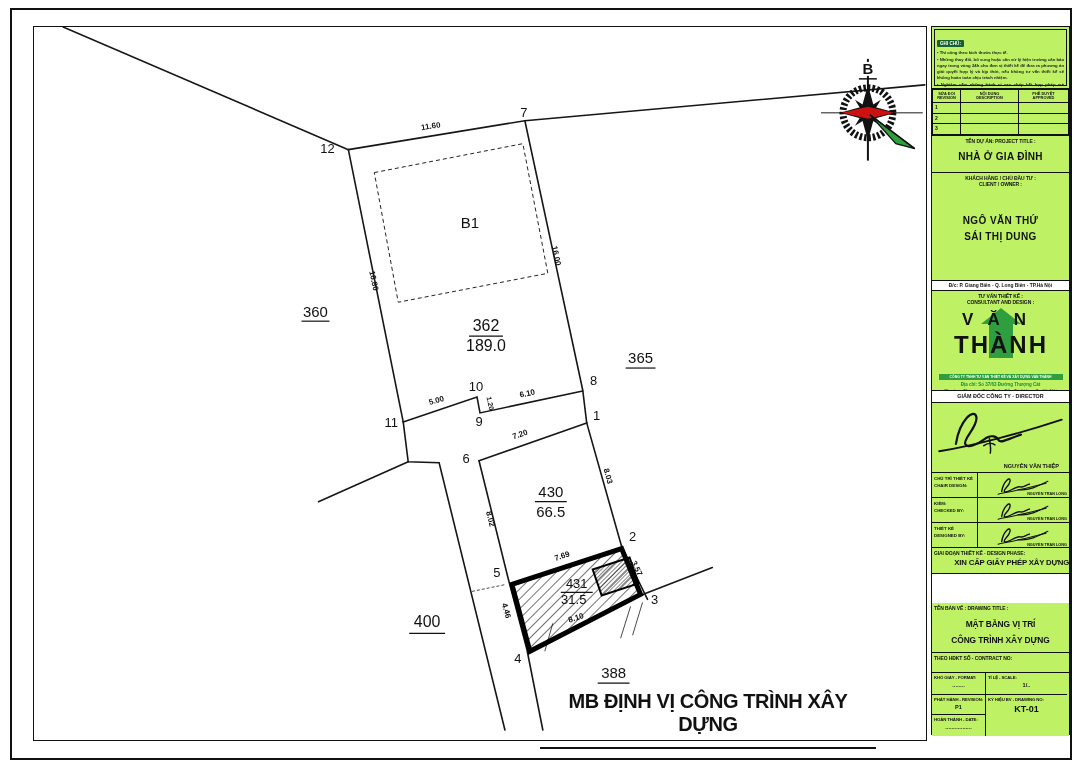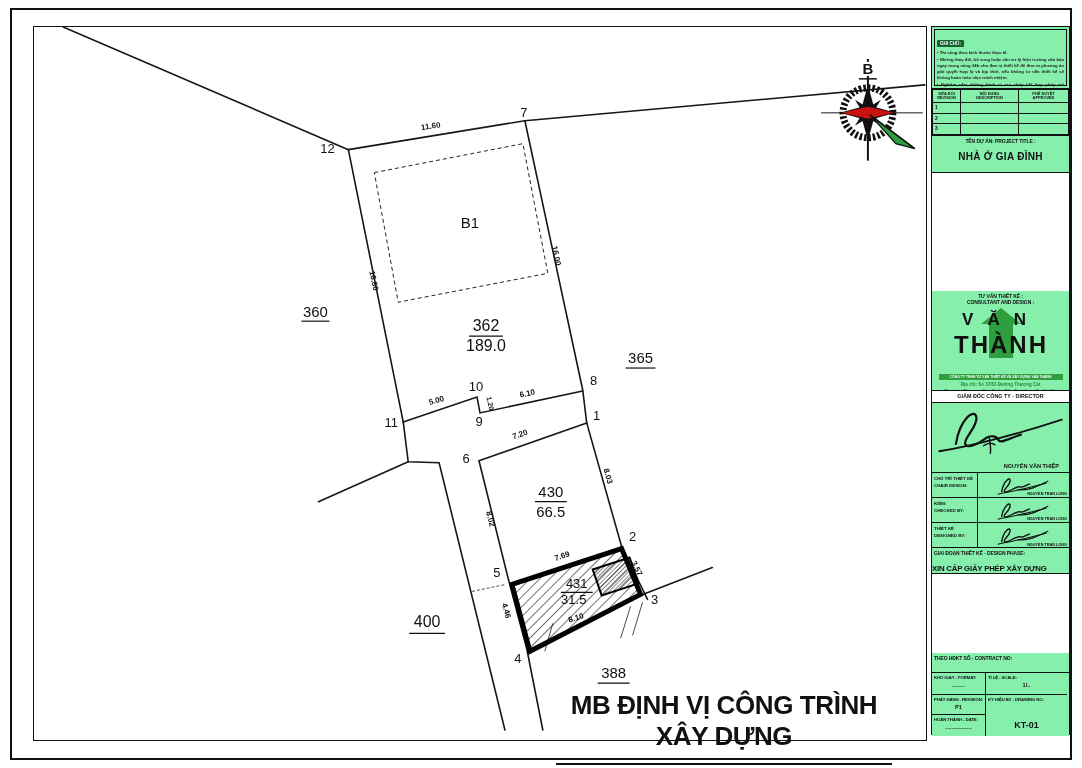--- a/index.html
+++ b/index.html
@@ -7,24 +7,24 @@
   .sheet{position:relative;width:1082px;height:768px;background:#fff;font-family:"Liberation Sans",sans-serif;color:#111;overflow:hidden;}
   .outer-border{position:absolute;left:10px;top:8px;width:1062px;height:752px;border:2px solid #111;}
   .drawsvg{position:absolute;left:33px;top:26px;width:894px;height:715px;border:1.6px solid #111;}
   
   .legend{position:absolute;left:55px;top:662px;}
   .legend h4{margin:0 0 8px 0;font-size:13px;font-weight:bold;text-decoration:underline;letter-spacing:.2px;}
   .legend-row{display:flex;align-items:center;gap:11px;}
   .swatch{width:47px;height:26px;border:1.8px solid #111;background:repeating-linear-gradient(135deg,#fff 0 4px,#111 4px 5.3px);}
   .legend-label{font-size:10.5px;font-weight:600;letter-spacing:-.2px;}
   
-  .main-title{position:absolute;left:556px;top:690px;width:336px;text-align:center;font-size:26px;font-weight:bold;letter-spacing:-.4px;border-bottom:2.5px solid #111;padding-bottom:11px;}
+  .main-title{position:absolute;left:540px;top:690px;width:336px;text-align:center;font-size:20px;font-weight:bold;letter-spacing:-.4px;border-bottom:2.5px solid #111;padding-bottom:11px;}
   
   .tb{position:absolute;left:931px;top:26px;width:139px;height:709px;border:1.8px solid #111;font-family:"Liberation Sans",sans-serif;}
-  .tb-sec{position:absolute;left:0;width:100%;border-bottom:1.4px solid #111;overflow:hidden;background:#86efac;}
+  .tb-sec{position:absolute;left:0;width:100%;border-bottom:1.4px solid #111;overflow:hidden;background:#bef264;}
   .notes{top:0;height:62px;padding:2px;}
   .notes-box{border:1px solid #111;height:100%;padding:1px 2px;}
   .notes-tag{display:inline-block;background:#15622e;color:#fff;font-size:4.6px;font-weight:bold;padding:1px 3px;border-radius:1px;}
   .note-line{font-size:4.25px;line-height:1.4;font-weight:600;color:#222;text-align:justify;margin-top:1px;}
   .rev{top:62px;height:47px;}
   table.revt{border-collapse:collapse;width:100%;height:100%;table-layout:fixed;}
   table.revt th,table.revt td{border:1px solid #111;padding:0;font-size:3.9px;line-height:1.15;text-align:center;font-weight:bold;}
   table.revt td{font-size:5px;text-align:left;padding-left:2px;}
   .proj{top:109px;height:37px;text-align:center;}
   .tb-lab{font-size:5px;font-weight:bold;letter-spacing:-.1px;padding:2px 2px 0 2px;}
@@ -39,33 +39,33 @@
   .gaddr{color:#1e8a33;font-size:4.5px;font-weight:bold;line-height:1.5;margin-top:2px;}
   .director-lab{position:absolute;bottom:0;left:0;width:100%;border-top:1.2px solid #111;font-size:5.4px;font-weight:bold;padding:2px 0 3px 0;background:#fff;}
   .dirsig{top:376px;height:70px;}
   .dir-name{position:absolute;bottom:3px;right:10px;font-size:5.6px;font-weight:bold;}
   .sigrow{height:25px;border-bottom:1px solid #111;display:flex;}
   .sigrows{top:446px;height:75px;border-bottom:1.4px solid #111;}
   .sig-left{width:46px;border-right:1px solid #111;font-size:4.4px;font-weight:bold;padding:3px 0 0 2px;line-height:1.5;}
   .sig-right{position:relative;flex:1;}
   .sig-name{position:absolute;bottom:1px;right:2px;font-size:3.8px;font-weight:bold;}
   .phase{top:521px;height:26px;}
-  .phase-val{font-size:7.8px;font-weight:bold;text-align:left;margin-top:8px;letter-spacing:-.2px;}
+  .phase-val{font-size:7.8px;font-weight:bold;text-align:right;margin-top:2px;letter-spacing:-.2px;}
   .work{top:547px;height:29px;}
   .work-val{font-size:8.2px;font-weight:bold;text-align:center;margin-top:3px;}
   .dtitle{top:576px;height:50px;}
   .dt-val{font-size:8.4px;font-weight:bold;text-align:center;letter-spacing:-.1px;}
   .dt-val.v1{margin-top:8px;}
   .dt-val.v2{margin-top:6px;}
   .contract{top:626px;height:20px;}
   .grid{top:646px;height:63px;border-bottom:none;}
   .cell{position:absolute;border-right:1px solid #111;border-bottom:1px solid #111;}
   .cell .tb-lab{font-size:4.3px;padding:2px 1px 0 2px;text-align:left;}
   .cell-val{text-align:center;font-size:5.6px;font-weight:bold;margin-top:2px;}
-  .cell-val.big{font-size:9px;margin-top:18px;}
+  .cell-val.big{font-size:9px;margin-top:2px;}
   svg text{font-family:"Liberation Sans",sans-serif;}
 </style>
 </head>
 <body>
 
 <div class="sheet">
   <div class="outer-border"></div>
 
   <svg class="drawsvg" viewBox="33 26 894 715" xmlns="http://www.w3.org/2000/svg">
     <defs>
@@ -210,20 +210,29 @@
             </tr>
       </tbody>
         </table>
     </div>
 
     <div class="tb-sec proj">
       <div class="tb-lab">TÊN DỰ ÁN: PROJECT TITLE :</div>
       <div class="proj-val">NHÀ Ở GIA ĐÌNH</div>
     </div>
 
+    <div class="tb-sec client">
+      <div class="tb-lab">KHÁCH HÀNG / CHỦ ĐẦU TƯ :</div>
+      <div class="tb-lab" style="padding-top:0;">CLIENT / OWNER :</div>
+      <div class="owner">
+        <div>NGÔ VĂN THỨ</div>
+        <div>SÁI THỊ DUNG</div>
+      </div>
+      <div class="client-addr">Đ/c: P. Giang Biên - Q. Long Biên - TP.Hà Nội</div>
+    </div>
 
     <div class="tb-sec consult">
       <div class="tb-lab">TƯ VẤN THIẾT KẾ :</div>
       <div class="tb-lab" style="padding-top:0;">CONSULTANT AND DESIGN :</div>
       <div class="logo-wrap">
         <svg width="116" height="50" viewBox="0 0 116 50" xmlns="http://www.w3.org/2000/svg">
           <polygon points="58,0 78,16 70,16 70,50 46,50 46,16 38,16" fill="#2f9e3e"></polygon>
           <text x="58" y="17" text-anchor="middle" font-size="17" font-weight="bold" fill="#111" letter-spacing="14">VĂN</text>
           <text x="58" y="45" text-anchor="middle" font-size="24" font-weight="bold" fill="#111" letter-spacing="2">THÀNH</text>
         </svg>
@@ -298,20 +307,25 @@
         </div>
       </div>
     </div>
 
     <div class="tb-sec phase">
       <div class="tb-lab left">GIAI ĐOẠN THIẾT KẾ - DESIGN PHASE:</div>
       <div class="phase-val">XIN CẤP GIẤY PHÉP XÂY DỰNG</div>
     </div>
 
 
+    <div class="tb-sec dtitle">
+      <div class="tb-lab left">TÊN BẢN VẼ : DRAWING TITLE :</div>
+      <div class="dt-val v1">MẶT BẰNG VỊ TRÍ</div>
+      <div class="dt-val v2">CÔNG TRÌNH XÂY DỰNG</div>
+    </div>
 
     <div class="tb-sec contract">
       <div class="tb-lab left">THEO HĐKT SỐ - CONTRACT NO:</div>
     </div>
 
     <div class="tb-sec grid">
       <div class="cell" style="left:0;top:0;width:54px;height:22px;">
         <div class="tb-lab">KHỔ GIẤY - FORMAT:</div>
         <div class="cell-val">........</div>
       </div>

